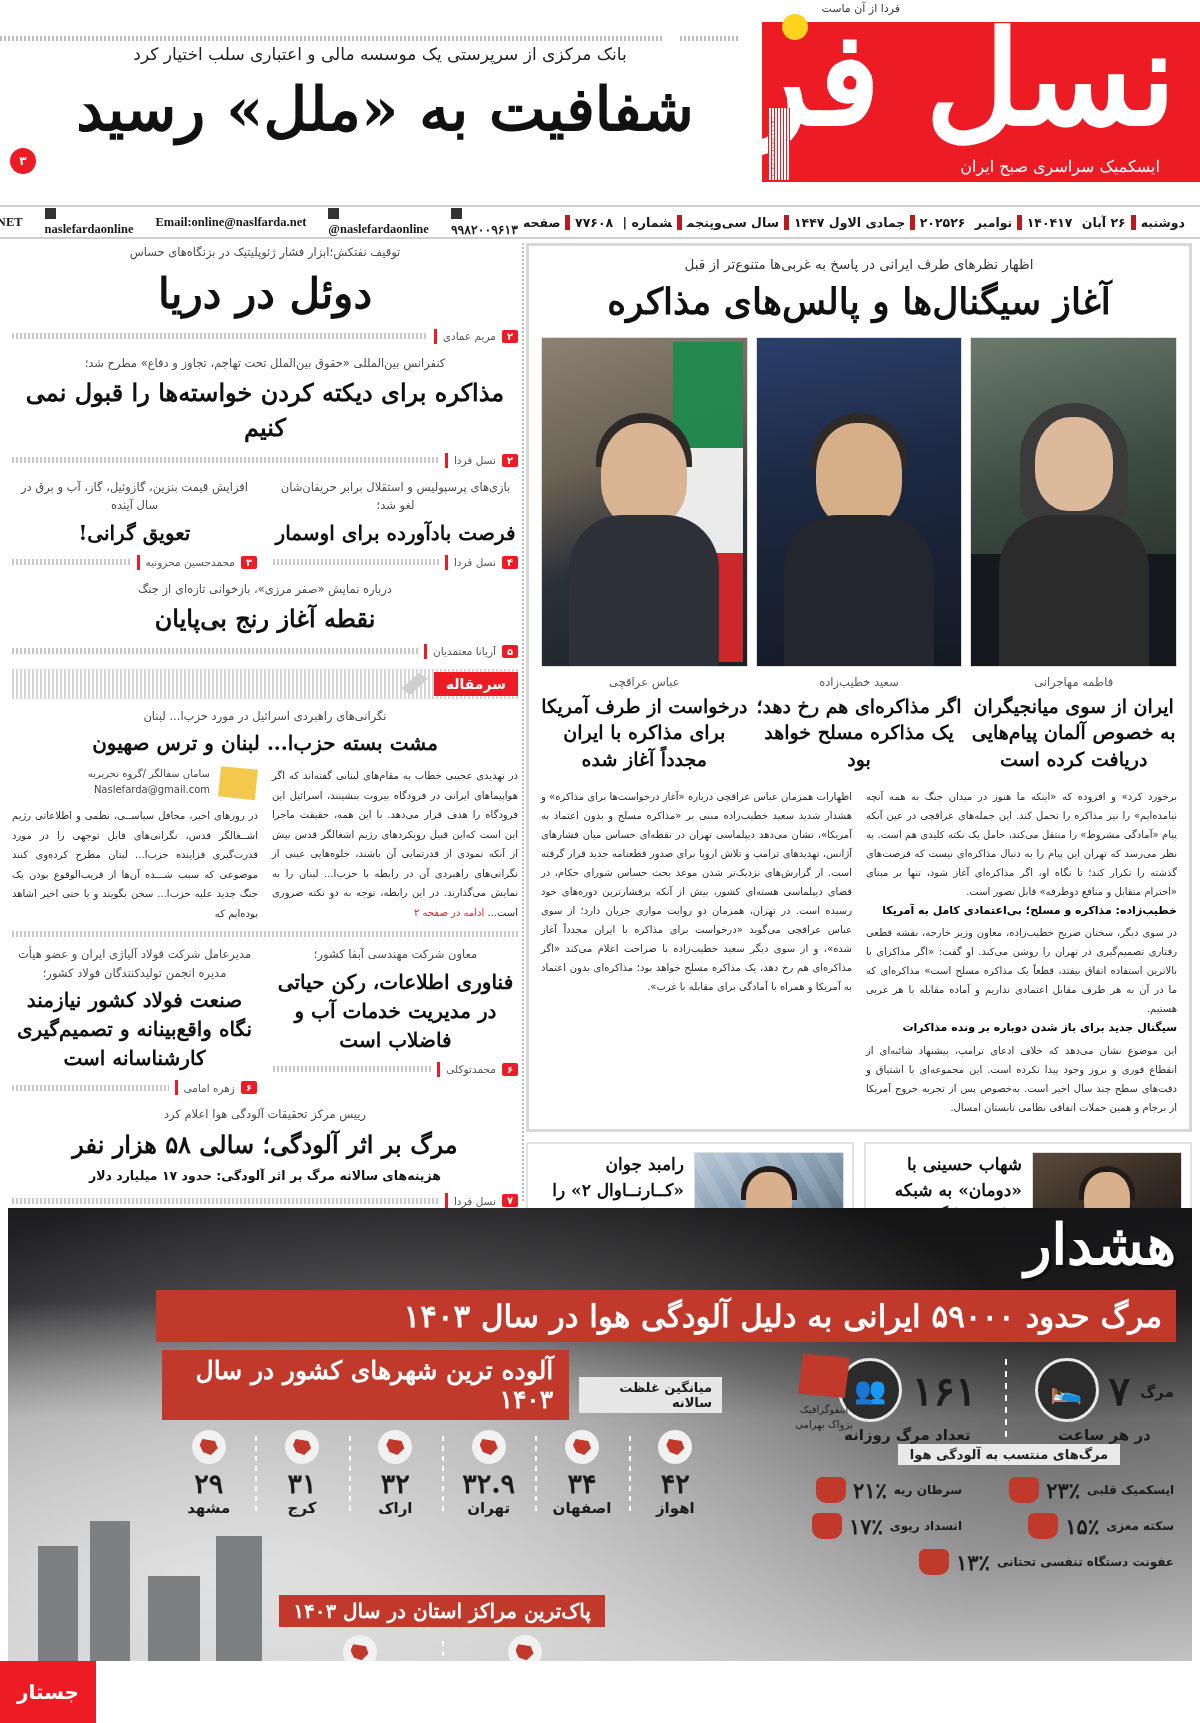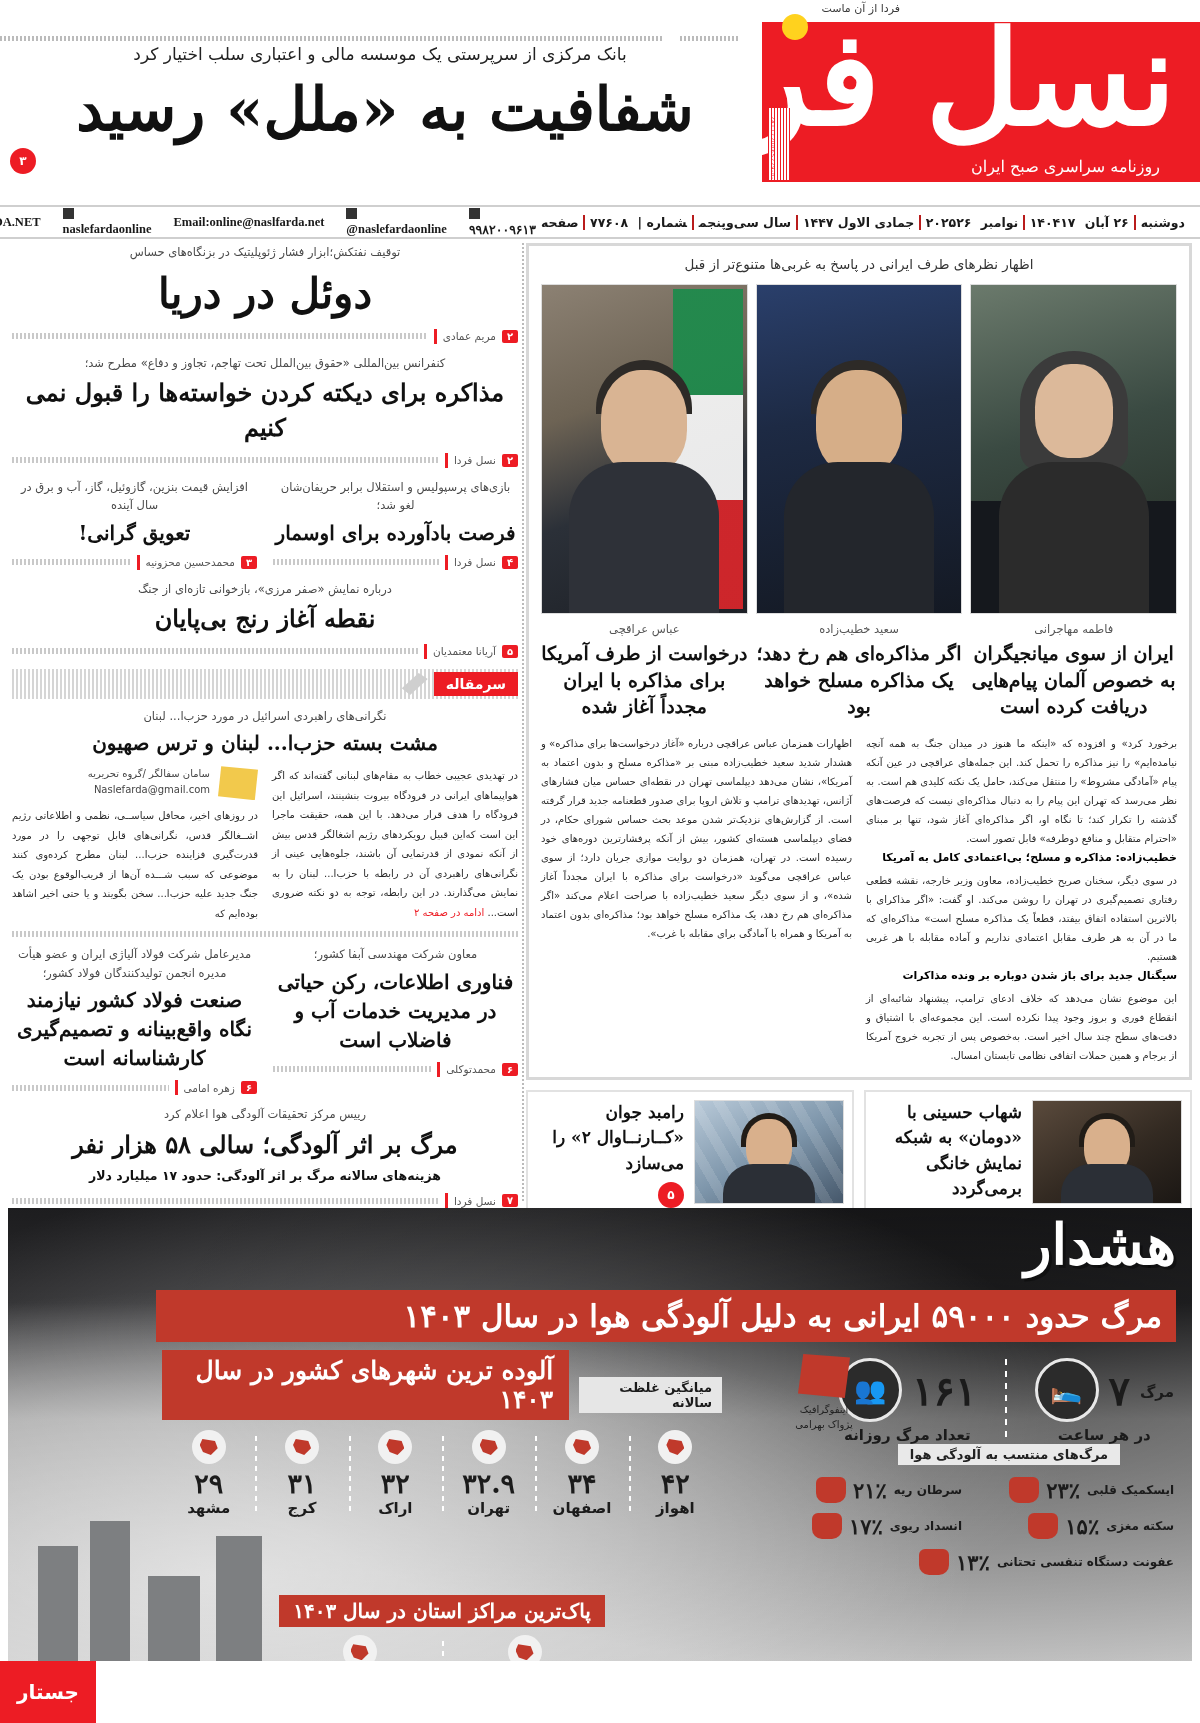--- a/index.html
+++ b/index.html
@@ -71,21 +71,21 @@
   
   .infobar {
     position: absolute; top: 205px; left: 0; width: 1200px; height: 34px;
     border-top: 2px solid #cfcfcf; border-bottom: 2px solid #cfcfcf;
     display: flex; align-items: center; direction: rtl;
     font-size: 12.5px; color: #1a1a1a;
   }
   .infobar .date-area {
     direction: rtl; padding-right: 10px; white-space: nowrap; font-weight: bold;
   }
-  .infobar .date-area span { padding: 0 5px; border-left: 2px solid #b91c1c; }
+  .infobar .date-area span { padding: 0 5px; border-left: 5px solid #b91c1c; }
   .infobar .date-area span:last-child { border-left: none; }
   .infobar .sep { flex: 1; }
   .infobar .contact { display: flex; align-items: center; gap: 22px;
      direction: ltr; padding-left: 8px; font-family: "Liberation Serif", serif;
      font-size: 12.5px; font-weight: bold; }
   .infobar .contact .ic { display:inline-block; width:11px; height:11px;
      background:#333; margin-right:3px; vertical-align:-1px; }
 
   
   .content { position: absolute; top: 243px; left: 0; width: 1200px; }
@@ -288,21 +288,21 @@
 </head>
 <body>
 
 <div class="page">
 
   <div class="masthead">
     <div class="rule-top"></div>
 
     <div class="logo-block">
       <div class="logo-word">نسل فردا</div>
-      <div class="logo-sub">روزنامه سراسری صبح ایران</div>
+      <div class="logo-sub">ایسکمیک سراسری صبح ایران</div>
       <div class="barcode"></div>
       <div class="barcode-num">2411720065229-0-01</div>
     </div>
     <div class="sun-icon"></div>
     <div class="logo-tagline-top">فردا از آن ماست</div>
 
     <div class="lead-kicker">بانک مرکزی از سرپرستی یک موسسه مالی و اعتباری سلب اختیار کرد</div>
     <div class="lead-headline">شفافیت به «ملل» رسید</div>
     <div class="page-badge lead-badge">۳</div>
   </div>
@@ -321,20 +321,21 @@
       <span><i class="ic"></i><span>۹۹۸۲۰۰۹۶۱۳</span></span>
     </div>
   </div>
 
   <div class="content">
     <div class="divider-v"></div>
 
     <div class="col-right">
       <div class="story-box">
         <div class="kicker">اظهار نظرهای طرف ایرانی در پاسخ به غربی‌ها متنوع‌تر از قبل</div>
+        <div class="head-xl">آغاز سیگنال‌ها و پالس‌های مذاکره</div>
 
         <div class="photo-row">
           <div class="photo p3">
             <div class="ph-podium"></div>
               <div class="ph-emblem"></div>
             <div class="ph-hair"></div>
               <div class="ph-face"></div>
               <div class="ph-body"></div>
           </div>
           <div class="photo p2">

